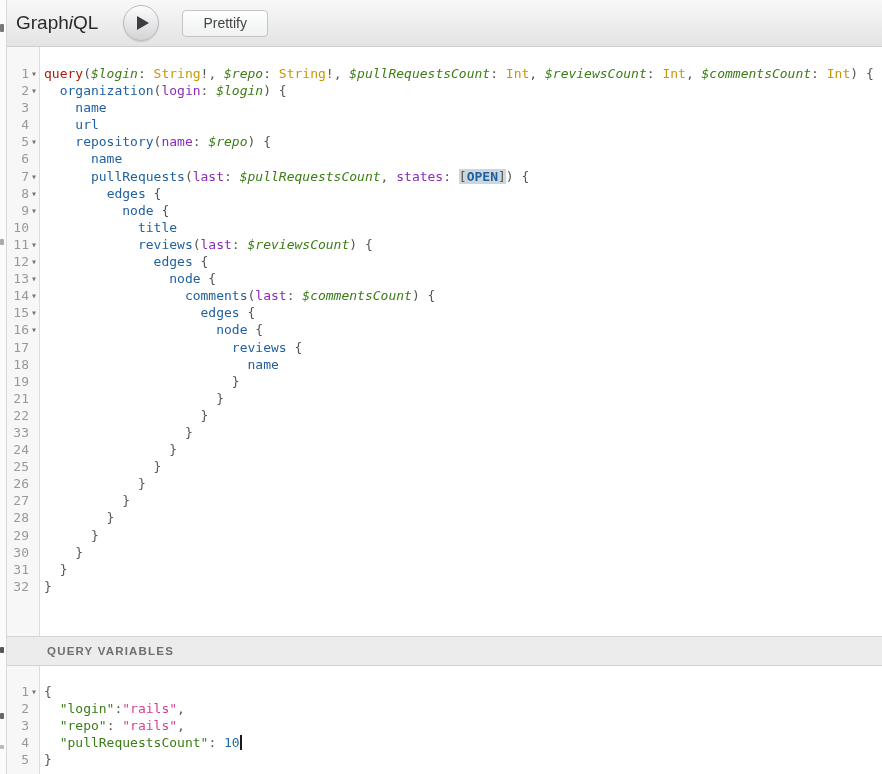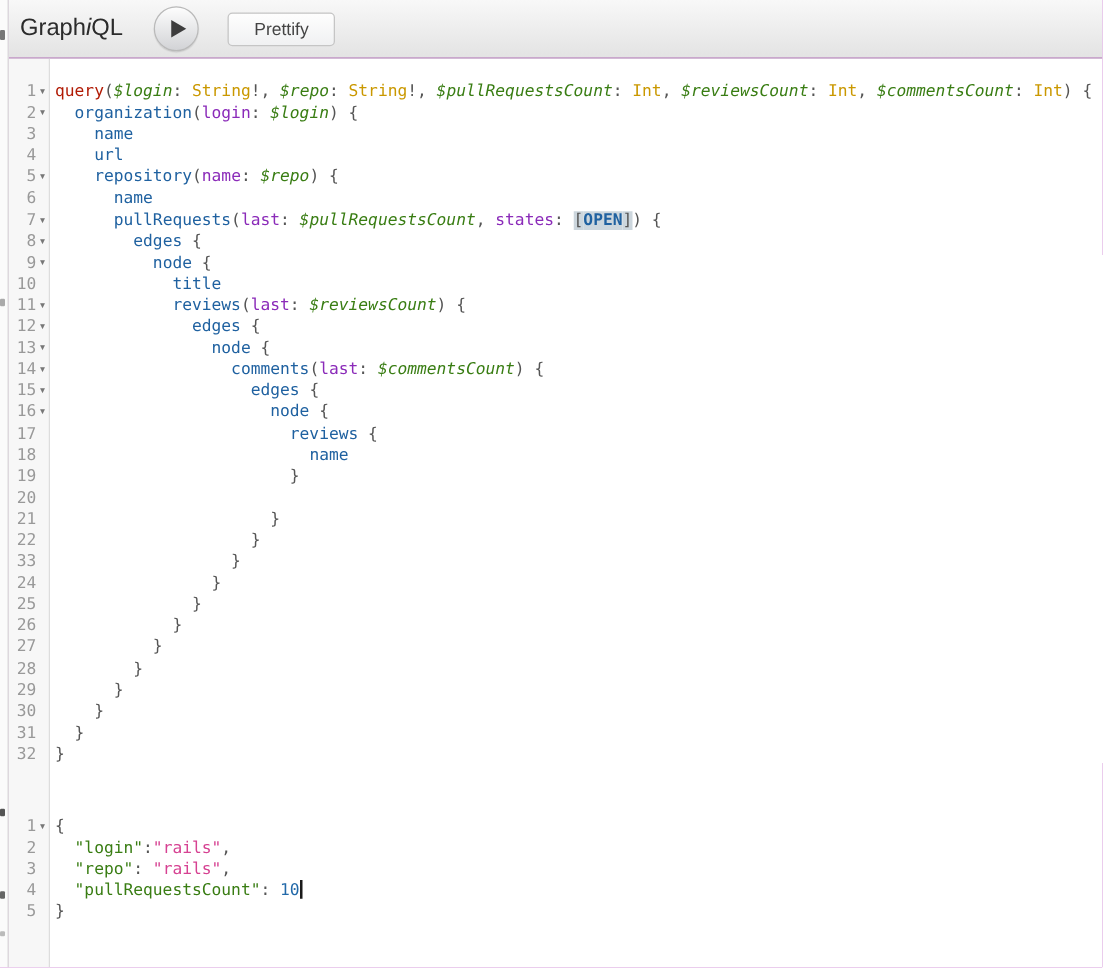--- a/index.html
+++ b/index.html
@@ -178,25 +178,20 @@
           <span class="ln">18</span>
           <span class="foldcol"></span>
           <span class="code"><span class="tk-pun">                          </span><span class="tk-prop">name</span></span>
         </div>
         <div class="cm-line">
           <span class="ln">19</span>
           <span class="foldcol"></span>
           <span class="code"><span class="tk-pun">                        }</span></span>
         </div>
         <div class="cm-line">
-          <span class="ln">20</span>
-          <span class="foldcol"></span>
-          <span class="code"></span>
-        </div>
-        <div class="cm-line">
           <span class="ln">21</span>
           <span class="foldcol"></span>
           <span class="code"><span class="tk-pun">                      }</span></span>
         </div>
         <div class="cm-line">
           <span class="ln">22</span>
           <span class="foldcol"></span>
           <span class="code"><span class="tk-pun">                    }</span></span>
         </div>
         <div class="cm-line">
@@ -244,20 +239,23 @@
           <span class="foldcol"></span>
           <span class="code"><span class="tk-pun">  }</span></span>
         </div>
         <div class="cm-line">
           <span class="ln">32</span>
           <span class="foldcol"></span>
           <span class="code"><span class="tk-pun">}</span></span>
         </div>
       </div>
 
+    <div class="vars-title">
+      <span>QUERY VARIABLES</span>
+    </div>
 
     <div class="editor vars-editor" id="vars-editor">
       <div class="gutter-bg"></div>
     <div class="cm-line">
           <span class="ln">1</span>
           <span class="foldcol">▾</span>
           <span class="code"><span class="tk-pun">{</span></span>
         </div>
         <div class="cm-line">
           <span class="ln">2</span>

